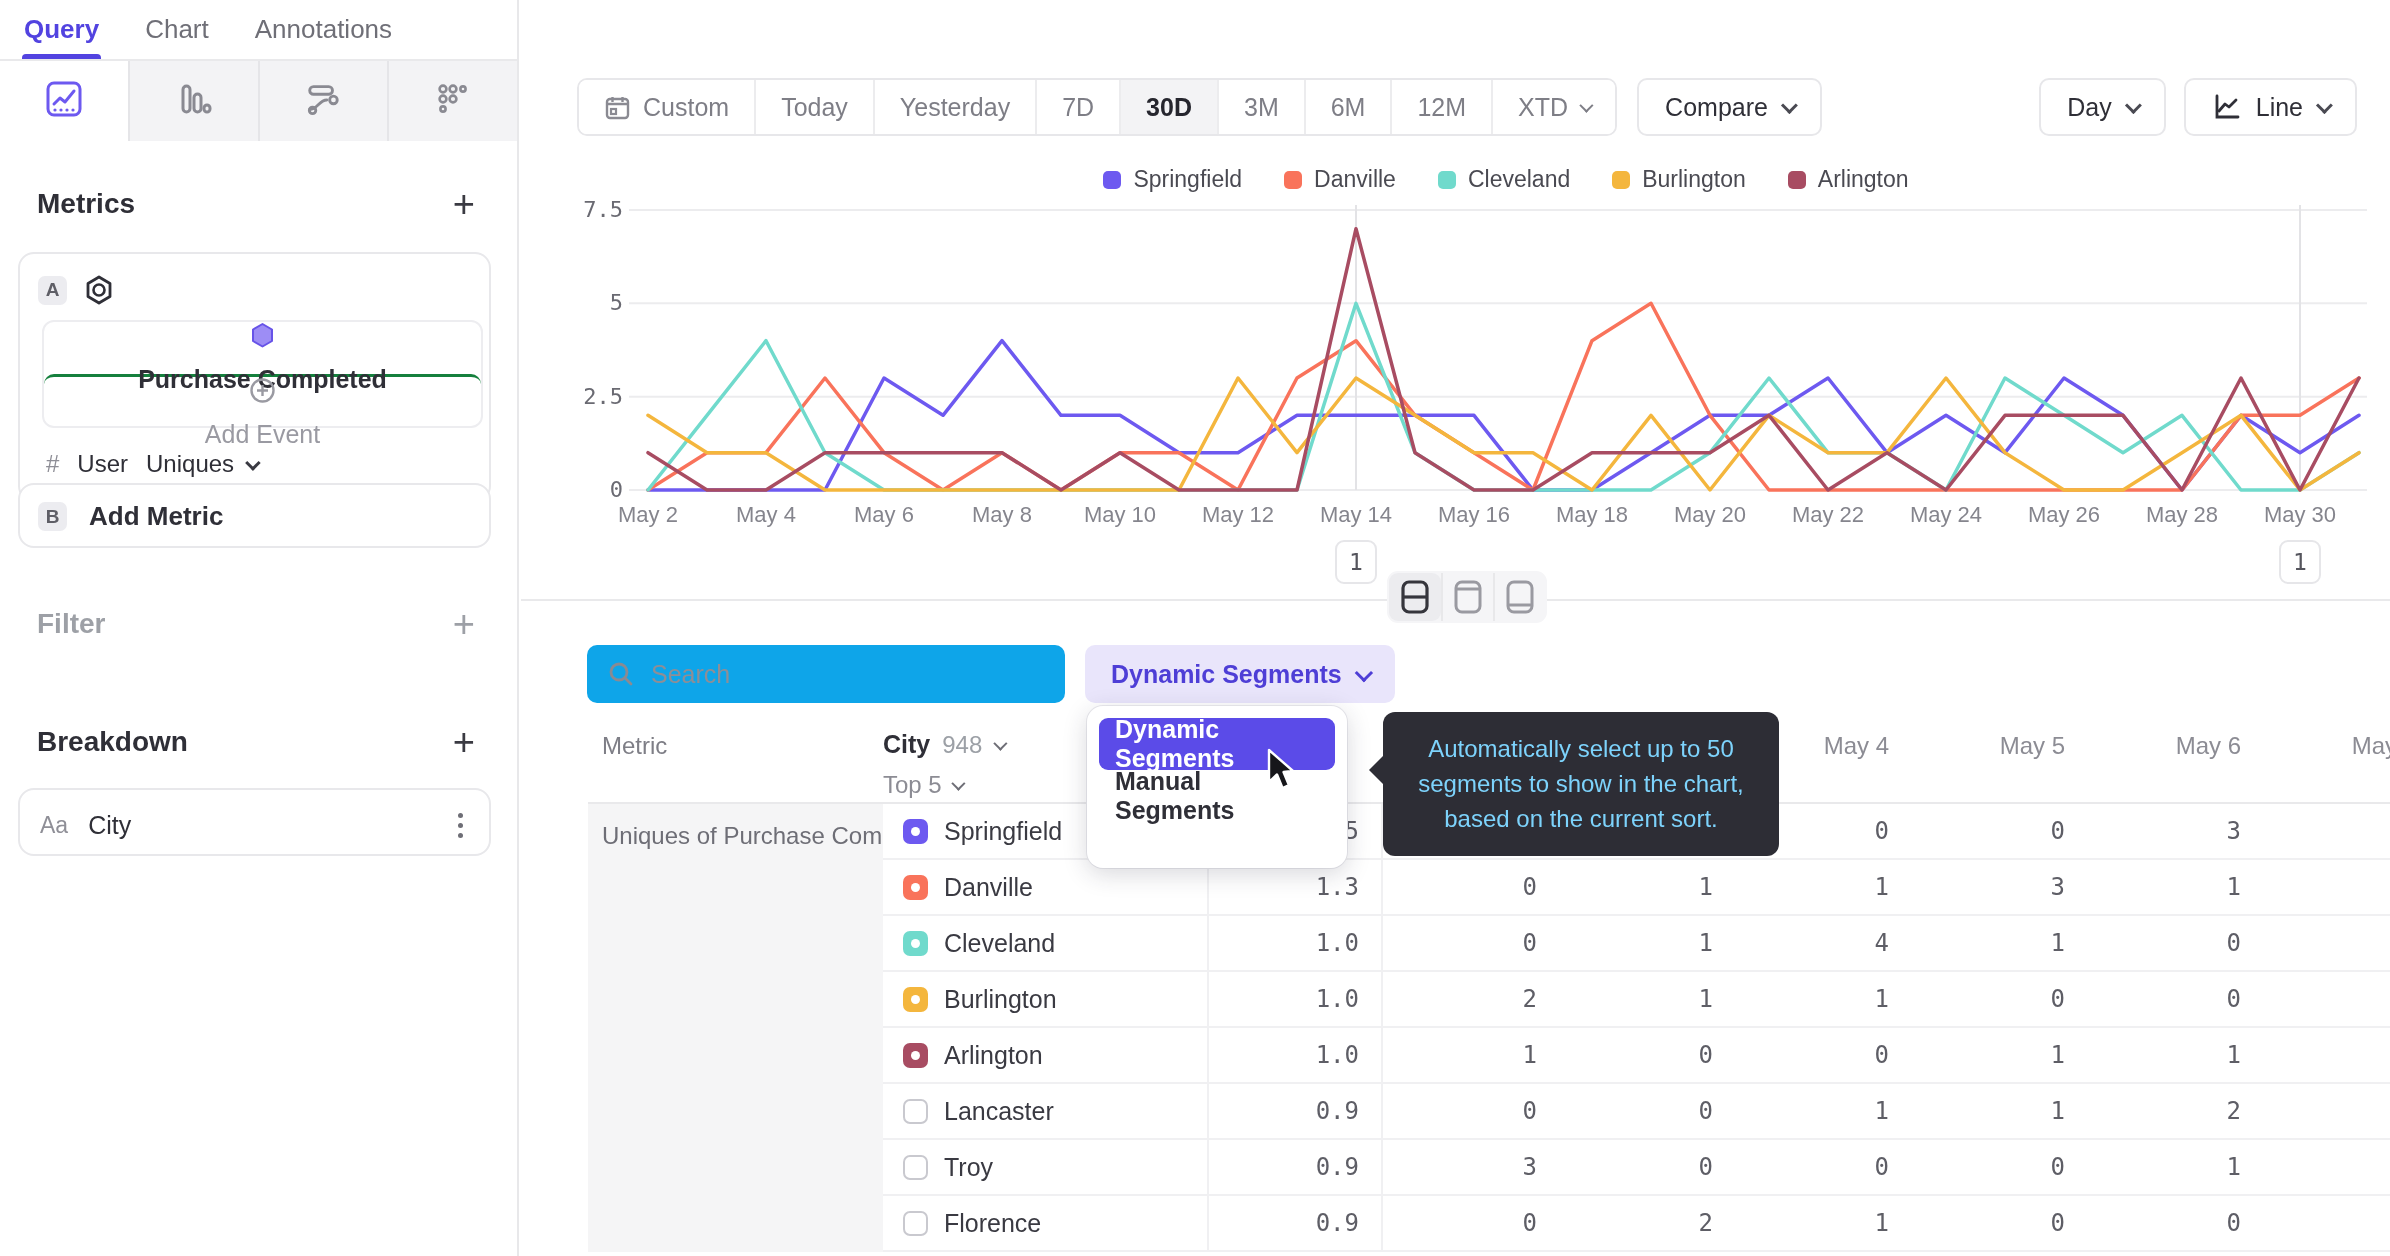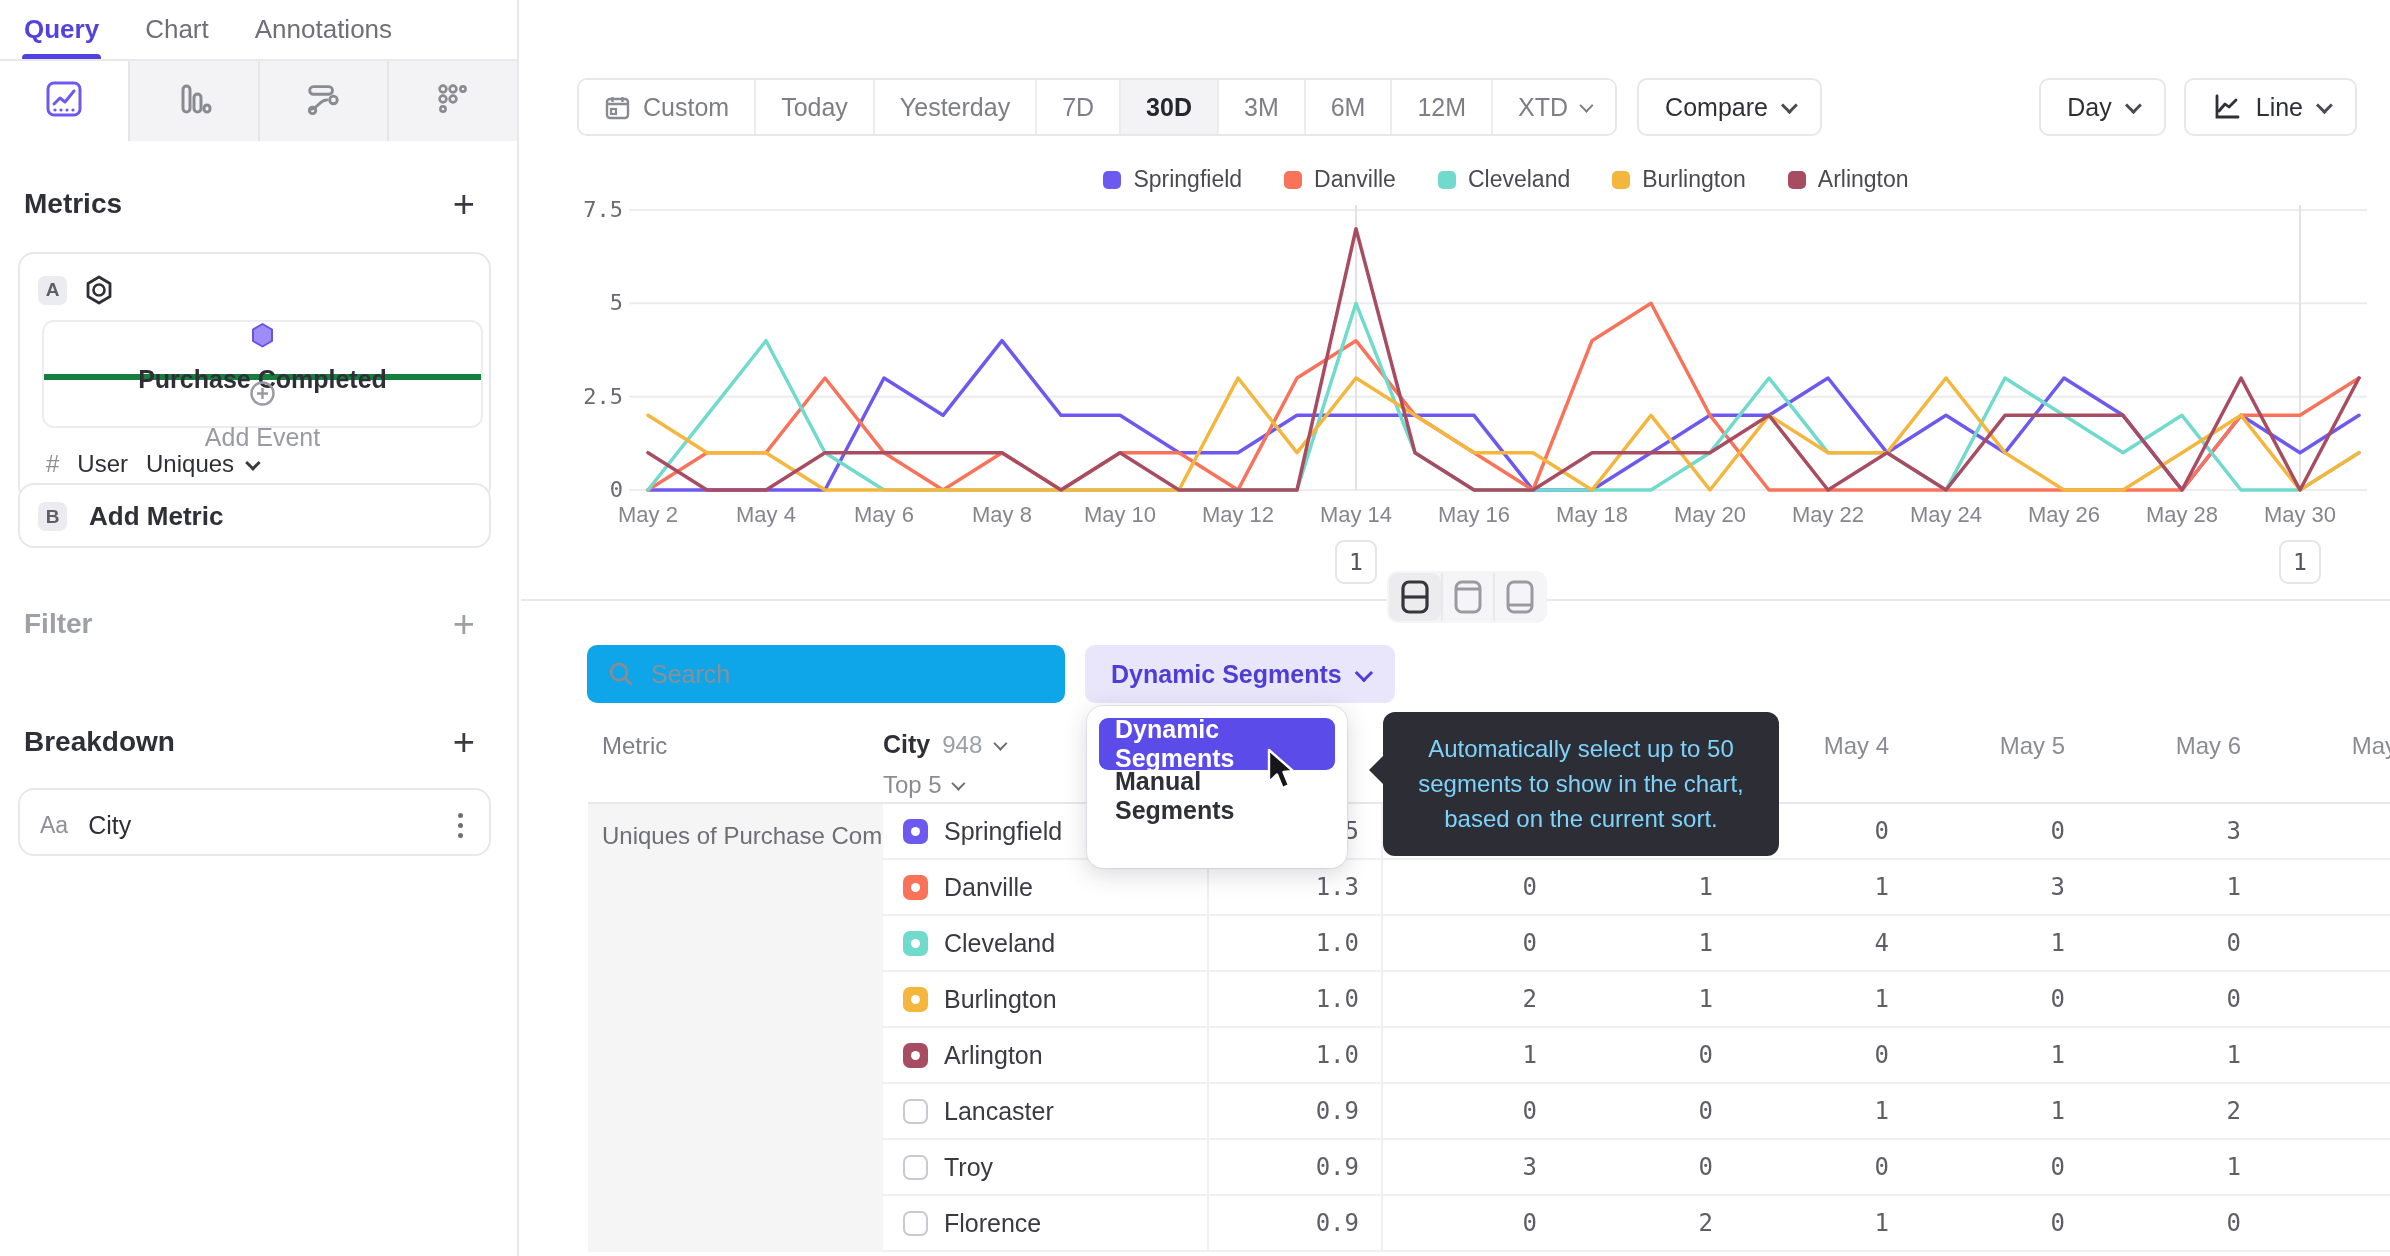--- a/index.html
+++ b/index.html
@@ -12,32 +12,32 @@
   .top-tabs { position:relative; height:61px; border-bottom:2px solid #e9e9eb; display:flex; align-items:center; gap:46px; padding-left:24px; }
   .top-tab { font-size:26px; color:#6f6f77; cursor:pointer; position:relative; height:100%; display:flex; align-items:center; }
   .top-tab.active { color:#5243e0; font-weight:700; }
   .top-tab.active::after { content:""; position:absolute; left:-2px; right:-2px; bottom:0; height:5px; background:#5243e0; border-radius:4px 4px 0 0; }
   .icon-tabs { display:flex; height:80px; }
   .icon-tab { flex:1; display:flex; align-items:center; justify-content:center; background:#f3f3f5; border-left:2px solid #e5e5e8; }
   .icon-tab:first-child { background:#fff; border-left:none; }
   .icon-tab svg { width:38px; height:38px; }
   .side-abs { position:absolute; left:0; width:519px; }
 
-  .section-head { display:flex; justify-content:space-between; align-items:center; padding:0 44px 0 24px; }
+  .section-head { display:flex; justify-content:space-between; align-items:center; padding:0 44px 0 37px; }
   .section-title { font-size:28px; font-weight:700; color:#2f2f37; }
   .section-title.muted { color:#9da0a6; }
   .plus { font-size:38px; line-height:30px; font-weight:400; color:#3a3a42; cursor:pointer; }
   .plus.muted { color:#9da0a6; }
 
   .card { position:absolute; left:18px; width:473px; background:#fff; border:2px solid #e8e8eb; border-radius:16px; }
   .row { display:flex; align-items:center; }
   .badge { width:29px; height:29px; background:#ececf0; border-radius:7px; font-size:19px; font-weight:700; color:#5e5e66; display:flex; align-items:center; justify-content:center; flex:0 0 auto; }
   .inner-card { border:2px solid #ededf0; border-radius:12px; margin:14px 6px 0 22px; }
   .inner-row { display:flex; align-items:center; height:52px; padding:0 16px;flex-direction:column; }
-  .inner-row + .inner-row { border-top:6px solid #15803d; }
+  .inner-row + .inner-row { border-top:3px solid #15803d;border-radius:10px; }
   .chev { width:13px; height:13px; border-right:3px solid currentColor; border-bottom:3px solid currentColor; transform:rotate(45deg) translateY(-2px); display:inline-block; flex:0 0 auto; }
   .kebab { display:flex; flex-direction:column; gap:5px; padding:6px; cursor:pointer; }
   .kebab i { width:5px; height:5px; border-radius:50%; background:#6e6e76; }
 
   
   .main { position:absolute; left:521px; top:0; width:1869px; height:1256px; }
 
   .toolbar { position:absolute; top:78px; left:56px; right:33px; height:58px; display:flex; align-items:flex-end; }
   .seg-group { display:flex; align-items:stretch; height:58px; border:2px solid #e7e7ea; border-radius:10px; overflow:hidden; background:#fff; }
   .seg-btn { display:flex; align-items:center; gap:12px; padding:0 25px; font-size:25px; color:#7e7e86; cursor:pointer; background:#fff; }

